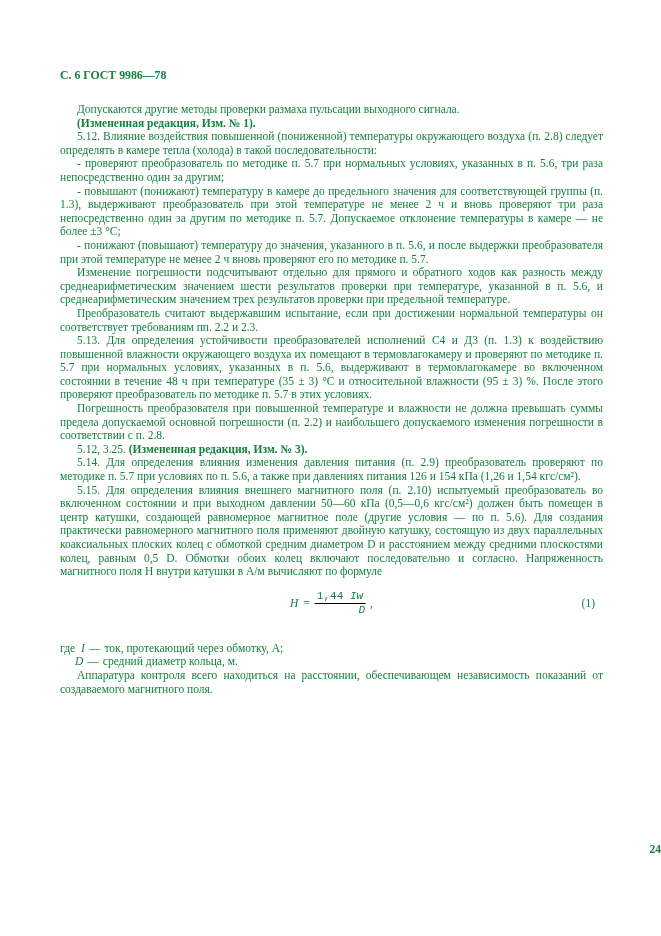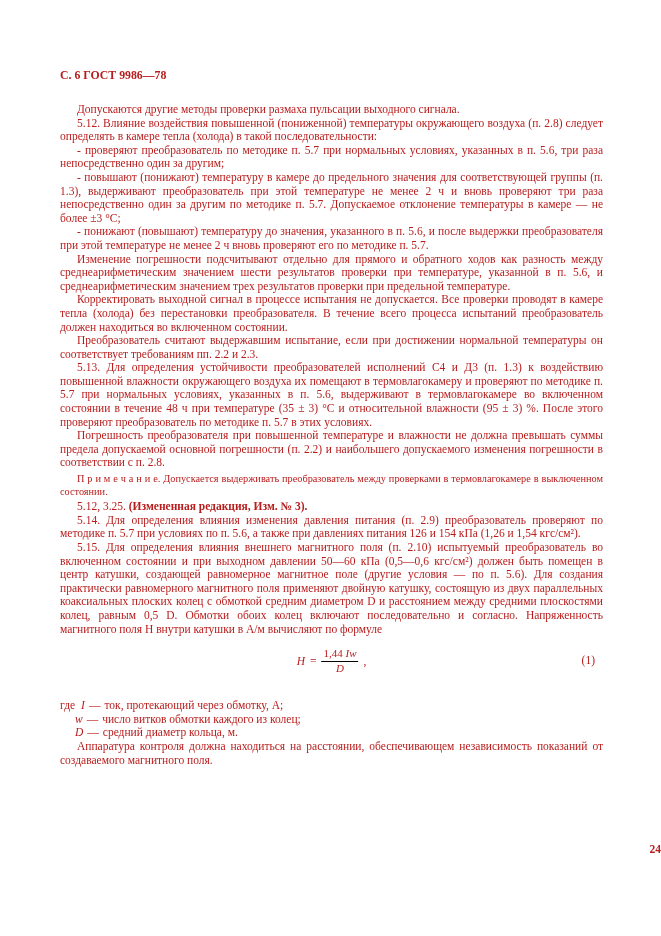--- a/index.html
+++ b/index.html
@@ -5,21 +5,21 @@
   html, body {
     margin: 0;
     padding: 0;
     background: #ffffff;
   }
   .page {
     position: relative;
     width: 661px;
     height: 936px;
     background: #ffffff;
-    color: #b91c1c;
+    color: #15803d;
     font-family: "Liberation Serif", serif;
     overflow: hidden;
   }
   .content {
     position: absolute;
     left: 60px;
     top: 68px;
     width: 543px;
   }
   .doc-header {
@@ -61,24 +61,25 @@
     display: flex;
     align-items: center;
     gap: 5px;
   }
   .formula .var, .frac .vars, .frac .den-t {
     font-style: italic;
   }
   .frac {
     display: inline-flex;
     flex-direction: column;
-    align-items: center;
+    align-items: flex-end;
     text-align: center;
     font-size: 11px;
     line-height: 12.5px;
+    font-family: Liberation Mono, monospace;
   }
   .frac .num {
     border-bottom: 1px solid #000;
     padding: 0 2px 1px 2px;
   }
   .eq-number {
     position: absolute;
     right: 8px;
     top: 9px;
   }
@@ -117,30 +118,29 @@
 </head>
 <body>
 
 <div class="page">
 
   <div class="content">
 
     <div class="doc-header">С. 6 ГОСТ 9986—78</div>
 
     <p class="body-par">Допускаются другие методы проверки размаха пульсации выходного сигнала.</p>
+    <p class="body-par bold-par">(Измененная редакция, Изм. № 1).</p>
     <p class="body-par">5.12. Влияние воздействия повышенной (пониженной) температуры окружающего воздуха (п. 2.8) следует определять в камере тепла (холода) в такой последовательности:</p>
     <p class="body-par">- проверяют преобразователь по методике п. 5.7 при нормальных условиях, указанных в п. 5.6, три раза непосредственно один за другим;</p>
     <p class="body-par">- повышают (понижают) температуру в камере до предельного значения для соответствующей группы (п. 1.3), выдерживают преобразователь при этой температуре не менее 2 ч и вновь проверяют три раза непосредственно один за другим по методике п. 5.7. Допускаемое отклонение температуры в камере — не более ±3 °С;</p>
     <p class="body-par">- понижают (повышают) температуру до значения, указанного в п. 5.6, и после выдержки преобразователя при этой температуре не менее 2 ч вновь проверяют его по методике п. 5.7.</p>
     <p class="body-par">Изменение погрешности подсчитывают отдельно для прямого и обратного ходов как разность между среднеарифметическим значением шести результатов проверки при температуре, указанной в п. 5.6, и среднеарифметическим значением трех результатов проверки при предельной температуре.</p>
-    <p class="body-par">Корректировать выходной сигнал в процессе испытания не допускается. Все проверки проводят в камере тепла (холода) без перестановки преобразователя. В течение всего процесса испытаний преобразователь должен находиться во включенном состоянии.</p>
     <p class="body-par">Преобразователь считают выдержавшим испытание, если при достижении нормальной температуры он соответствует требованиям пп. 2.2 и 2.3.</p>
     <p class="body-par">5.13. Для определения устойчивости преобразователей исполнений С4 и Д3 (п. 1.3) к воздействию повышенной влажности окружающего воздуха их помещают в термовлагокамеру и проверяют по методике п. 5.7 при нормальных условиях, указанных в п. 5.6, выдерживают в термовлагокамере во включенном состоянии в течение 48 ч при температуре (35 ± 3) °С и относительной влажности (95 ± 3) %. После этого проверяют преобразователь по методике п. 5.7 в этих условиях.</p>
     <p class="body-par">Погрешность преобразователя при повышенной температуре и влажности не должна превышать суммы предела допускаемой основной погрешности (п. 2.2) и наибольшего допускаемого изменения погрешности в соответствии с п. 2.8.</p>
-    <p class="note-par">П р и м е ч а н и е. Допускается выдерживать преобразователь между проверками в термовлагокамере в выключенном состоянии.</p>
     <p class="body-par"><span>5.12, 3.25. </span><span class="bold-inline">(Измененная редакция, Изм. № 3).</span></p>
     <p class="body-par">5.14. Для определения влияния изменения давления питания (п. 2.9) преобразователь проверяют по методике п. 5.7 при условиях по п. 5.6, а также при давлениях питания 126 и 154 кПа (1,26 и 1,54 кгс/см²).</p>
     <p class="body-par">5.15. Для определения влияния внешнего магнитного поля (п. 2.10) испытуемый преобразователь во включенном состоянии и при выходном давлении 50—60 кПа (0,5—0,6 кгс/см²) должен быть помещен в центр катушки, создающей равномерное магнитное поле (другие условия — по п. 5.6). Для создания практически равномерного магнитного поля применяют двойную катушку, состоящую из двух параллельных коаксиальных плоских колец с обмоткой средним диаметром D и расстоянием между средними плоскостями колец, равным 0,5 D. Обмотки обоих колец включают последовательно и согласно. Напряженность магнитного поля H внутри катушки в А/м вычисляют по формуле</p>
 
     <div class="formula-row">
       <span class="formula">
         <span class="var">H</span>
         <span>=</span>
         <span class="frac">
           <span class="num"><span>1,44 </span><span class="vars">Iw</span></span>
@@ -149,26 +149,23 @@
         <span>,</span>
       </span>
       <span class="eq-number">(1)</span>
     </div>
 
     <div class="defs">
       <div class="def-line first">
         <span class="def-intro">где</span><span class="def-symbol">I</span><span class="def-dash">—</span><span>ток, протекающий через обмотку, А;</span>
       </div>
       <div class="def-line">
-        <span class="def-symbol">w</span><span class="def-dash">—</span><span>число витков обмотки каждого из колец;</span>
-      </div>
-      <div class="def-line">
         <span class="def-symbol">D</span><span class="def-dash">—</span><span>средний диаметр кольца,  м.</span>
       </div>
     </div>
 
-    <p class="body-par">Аппаратура контроля должна находиться на расстоянии, обеспечивающем независимость показаний от создаваемого магнитного поля.</p>
+    <p class="body-par">Аппаратура контроля всего находиться на расстоянии, обеспечивающем независимость показаний от создаваемого магнитного поля.</p>
 
   </div>
 
   <div class="page-number">24</div>
 
 </div>
 
 </body></html>

